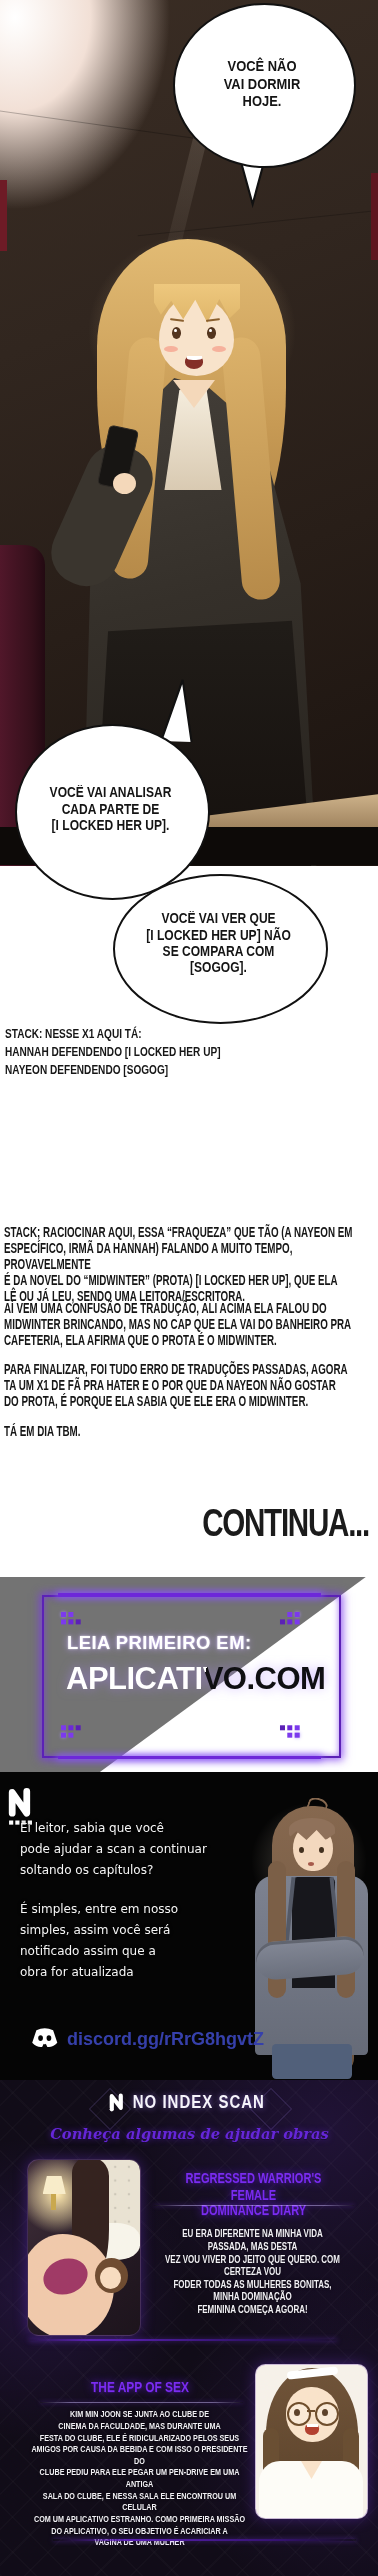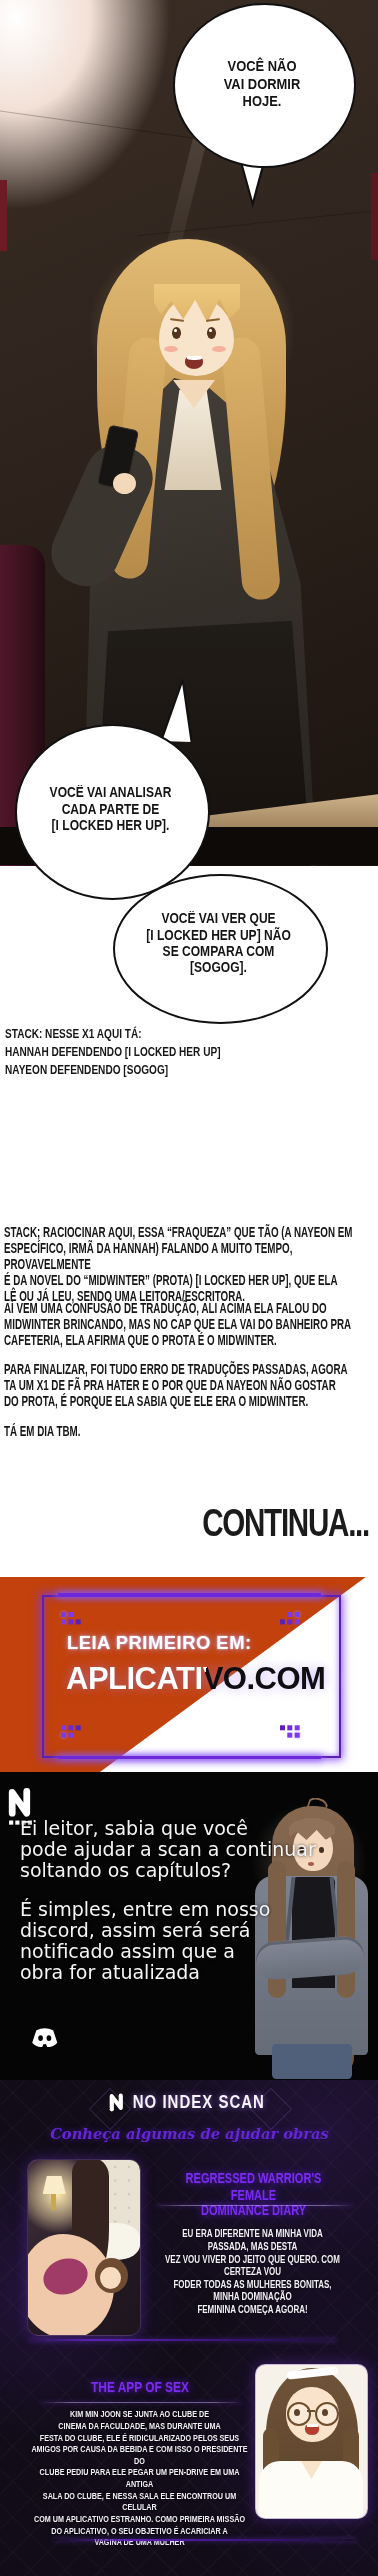--- a/index.html
+++ b/index.html
@@ -69,38 +69,38 @@
   .cond{font-weight:bold;color:#161616;transform-origin:0 0;}
   .stacknote{left:5.3px;top:1025px;width:463px;font-size:12.6px;line-height:17px;transform:scale(.8,1.06);}
   .para{left:4.2px;width:526px;font-size:14px;line-height:16px;transform:scale(.70,1.0);}
   .continua{right:10.5px;top:1501px;width:316px;text-align:right;font-size:37px;letter-spacing:-1.6px;
     color:#1b1b1b;font-weight:bold;transform:scale(.8,1.05);transform-origin:100% 0;}
 
   
   .darkzone{position:absolute;left:0;top:1577px;width:379px;height:999px;background:#060606;}
 
   
-  .banner{position:absolute;left:0;top:1577px;width:379px;height:196px;background:#c2410c;overflow:hidden;}
+  .banner{position:absolute;left:0;top:1577px;width:379px;height:196px;background:#737373;overflow:hidden;}
   .white-tri{position:absolute;inset:0;background:#fff;
     clip-path:polygon(96.5% 0,100% 0,100% 100%,26% 100%);}
   .frame{position:absolute;left:42px;right:38px;top:18px;bottom:14.7px;border:2.6px solid #5b21b6;
     box-shadow:0 0 8.4px 1.6px rgba(124,58,237,.8), inset 0 0 6.3px rgba(124,58,237,.7);}
   .framebar{position:absolute;height:3.7px;background:#6d28d9;box-shadow:0 0 7.4px 1.6px rgba(139,92,246,.9);}
   .px{position:absolute;width:4.7px;height:4.7px;background:#7c3aed;box-shadow:0 0 3.2px rgba(167,139,250,.9),
       7.4px 0 0 #7c3aed,0 7.4px 0 #7c3aed,7.4px 7.4px 0 #6d28d9,14.7px 7.4px 0 #5b21b6;}
   .banner-line1{left:67px;top:55px;color:#fff;font-size:18.4px;font-weight:bold;letter-spacing:0.5px;
     text-shadow:0 0 7.4px rgba(190,160,255,.95),0 0 2.1px rgba(255,255,255,.8);}
   .banner-site{left:66px;top:84px;font-size:31px;font-weight:bold;letter-spacing:-0.5px;
     background:linear-gradient(105deg,#ffffff 53%,#0f0f12 53%);
     -webkit-background-clip:text;background-clip:text;color:transparent;
     filter:drop-shadow(0 0 5.3px rgba(170,130,255,.55));}
 
   
   .discord-sec{position:absolute;left:0;top:1772px;width:379px;height:308px;background:#050505;overflow:hidden;}
-  .pitch{position:absolute;left:20px;color:#f5f5f5;font-size:19px;line-height:21px;z-index:4;
+  .pitch{position:absolute;left:20px;color:#f5f5f5;font-size:12px;line-height:21px;z-index:4;
     font-family:"DejaVu Sans",sans-serif;text-shadow:0 0 3.2px rgba(0,0,0,.8);}
   .dlink{position:absolute;left:67px;top:257px;color:#3640ab;font-size:18px;font-weight:bold;z-index:4;
     letter-spacing:0;}
   .reader-girl{position:absolute;right:0;top:26px;width:138px;height:282px;overflow:hidden;}
   .rg-glow{position:absolute;left:5.3px;top:0;width:126px;height:126px;border-radius:50%;
     background:radial-gradient(circle,rgba(255,238,218,.28),transparent 65%);}
   .rg-hair{position:absolute;left:30.5px;top:8.4px;width:82px;height:268px;background:linear-gradient(#86684f,#6d543e);
     border-radius:39px 39px 16px 16px;}
   .rg-ahoge{position:absolute;left:67px;top:0px;width:16px;height:10.5px;border:2.1px solid #86684f;
     border-bottom:none;border-radius:50% 50% 0 0;transform:rotate(18deg);background:transparent;}
@@ -318,28 +318,29 @@
       <div class="rg-eye" style="left:58px;top:49px;"></div>
       <div class="rg-eye" style="left:78px;top:49px;"></div>
       <div class="rg-mouth"></div>
       <div class="rg-arms"></div>
       <div class="rg-jeans"></div>
     </div>
     <div class="pitch pre" style="top:46px;">Ei leitor, sabia que você
 pode ajudar a scan a continuar
 soltando os capítulos?</div>
     <div class="pitch pre" style="top:127px;">É simples, entre em nosso
-discord, assim será será
+simples, assim você será
 notificado assim que a
 obra for atualizada</div>
     <svg class="abs" style="left:29.5px;top:254px;z-index:4;" width="29.5" height="23" viewBox="0 0 56 44">
       <path d="M12 8 Q28 1 44 8 L52 32 Q42 42 33 40 L30 34 Q28 36 26 34 L23 40 Q14 42 4 32 Z" fill="#fff"></path>
       <ellipse cx="20" cy="23" rx="4.5" ry="5.5" fill="#050505"></ellipse>
       <ellipse cx="36" cy="23" rx="4.5" ry="5.5" fill="#050505"></ellipse>
     </svg>
+    <div class="dlink">discord.gg/rRrG8hgvtZ</div>
   </div>
 
   <div class="scan-sec">
     <div class="diamond" style="left:95px;top:13.7px;"></div>
     <div class="diamond" style="left:256px;top:13.7px;"></div>
     <div class="scan-header">
       <svg width="16" height="19" viewBox="0 0 30 36">
         <polyline points="7,28 7,6 24,28 24,5" stroke="#fff" stroke-width="8" fill="none" stroke-linecap="round" stroke-linejoin="round"></polyline>
         <circle cx="7" cy="31" r="4" fill="#fff"></circle>
       </svg>

